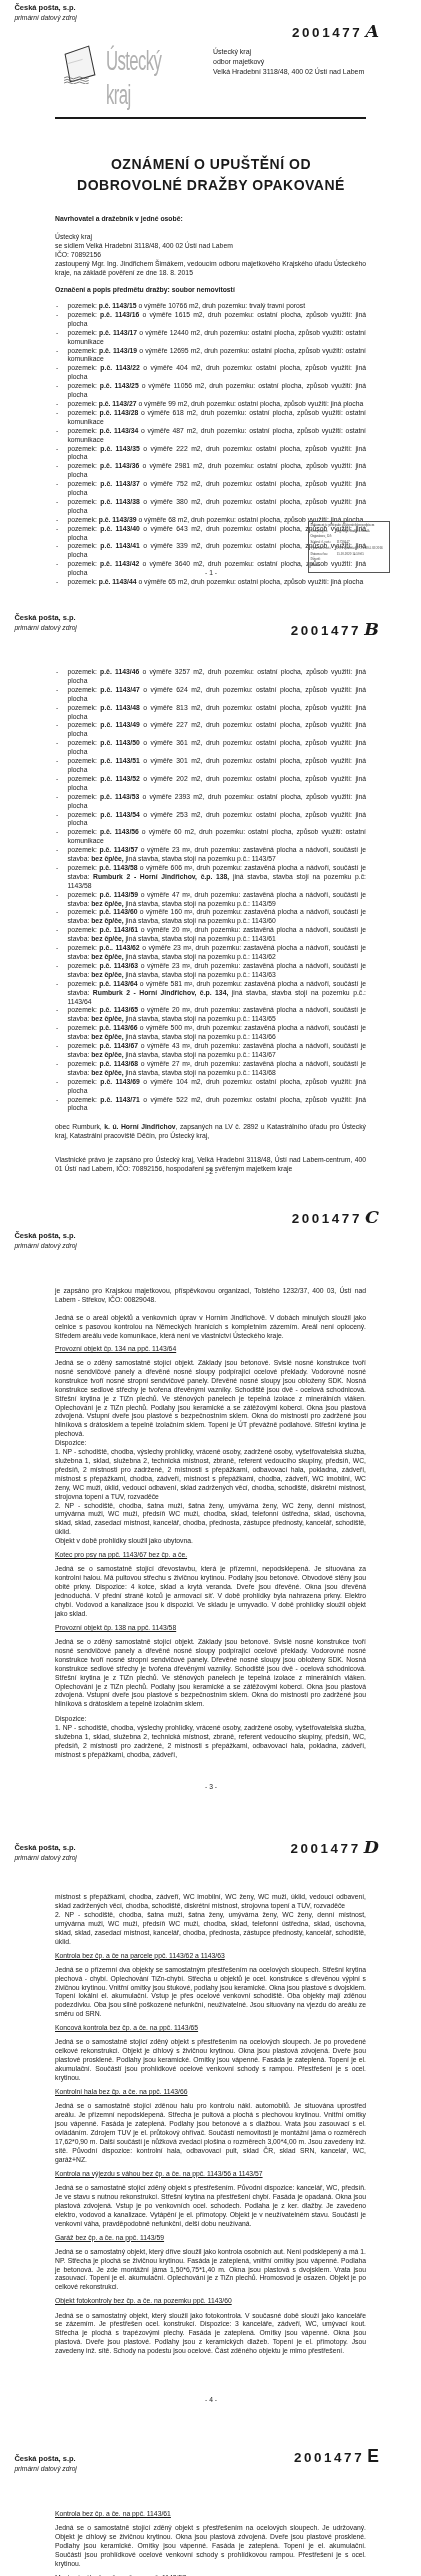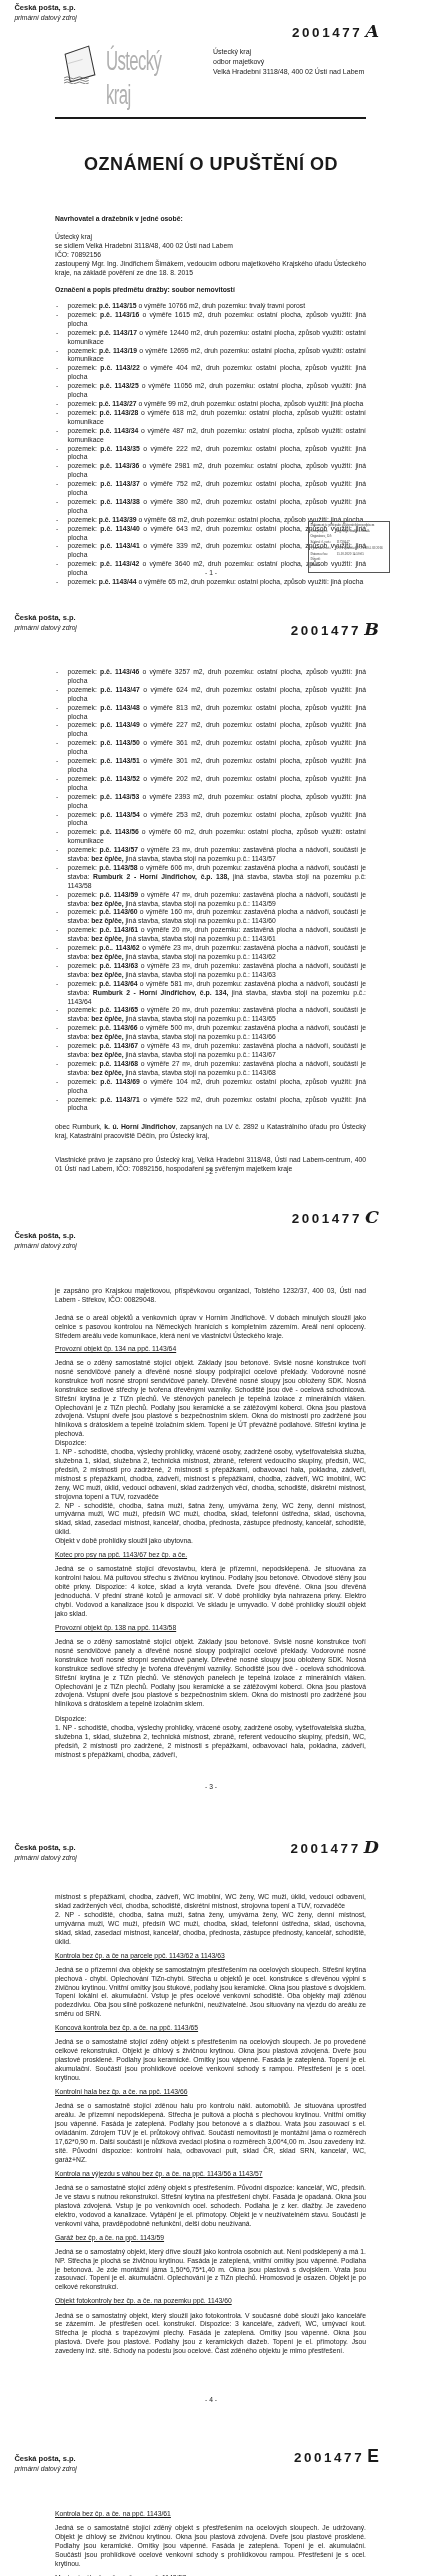--- a/index.html
+++ b/index.html
@@ -16,21 +16,21 @@
   .ul-head { text-decoration: underline; margin: 0 0 5.2px 0; }
   .bold-head { font-weight: bold; margin: 0 0 5.2px 0; }
   ul.parcels { list-style: none; margin: 0; padding: 0; }
   ul.parcels li { position: relative; padding-left: 12.4px; text-align: justify; }
   ul.parcels li::before { content: "-"; position: absolute; left: 1px; top: 0; }
   .pagenum { position: absolute; left: 0; width: 422px; text-align: center; font-size: 6.7px; }
   .logo { position: absolute; left: 62px; top: 44px; width: 134px; height: 41px; }
   .logo-text { position: absolute; left: 44px; top: 0; font-size: 27px; line-height: 34px; color: #b0b0b0; letter-spacing: -1px; transform: scaleX(0.62); transform-origin: left; font-family: "Liberation Sans Narrow", "Liberation Sans", sans-serif; }
   .org-addr { position: absolute; left: 213px; top: 47px; font-size: 7px; line-height: 9.8px; }
   .hr { position: absolute; left: 55px; top: 117px; width: 311px; height: 1.5px; background: #1a1a1a; }
-  .title { position: absolute; left: 0; width: 422px; top: 154px; text-align: center; font-weight: bold; font-size: 18px; line-height: 21px; letter-spacing: 0.5px; }
+  .title { position: absolute; left: 0; width: 422px; top: 154px; text-align: center; font-weight: bold; font-size: 14px; line-height: 21px; letter-spacing: 0.5px; }
   .sig-box { position: absolute; left: 308px; top: 521px; width: 82px; height: 52px; border: 0.5px solid #555; font-family: "Liberation Serif", serif; font-size: 3.3px; line-height: 5.7px; padding: 1px 1.5px; box-sizing: border-box; color: #333; }
   .sig-box .row { display: flex; }
   .sig-box .k { width: 26px; }
 </style>
 </head>
 <body>
 
 <div class="page" style="height:587px;">
   <div class="cp-header" style="top:3.1px;">
     <div class="cp-name">Česká pošta, s.p.</div>
@@ -52,20 +52,21 @@
   </div>
   <div class="org-addr">
     <div>Ústecký kraj</div>
     <div>odbor majetkový</div>
     <div>Velká Hradební  3118/48, 400 02 Ústí nad Labem</div>
   </div>
   <div class="hr"></div>
 
   <div class="title">
     <div>OZNÁMENÍ O UPUŠTĚNÍ OD</div>
+    <div>DOBROVOLNÉ DRAŽBY OPAKOVANÉ</div>
   </div>
 
   <div class="body" style="top:215px;">
     <div class="bold-head" style="margin-bottom:9.3px;">Navrhovatel a dražebník v jedné osobě:</div>
     <div style="margin-bottom:8.2px;">
       <div>Ústecký kraj</div>
       <div>se sídlem Velká Hradební 3118/48, 400 02 Ústí nad Labem</div>
       <div>IČO: 70892156</div>
       <div class="just">zastoupený Mgr. Ing. Jindřichem Šimákem, vedoucím odboru majetkového Krajského úřadu Ústeckého kraje, na základě pověření ze dne 18. 8. 2015</div>
     </div>

